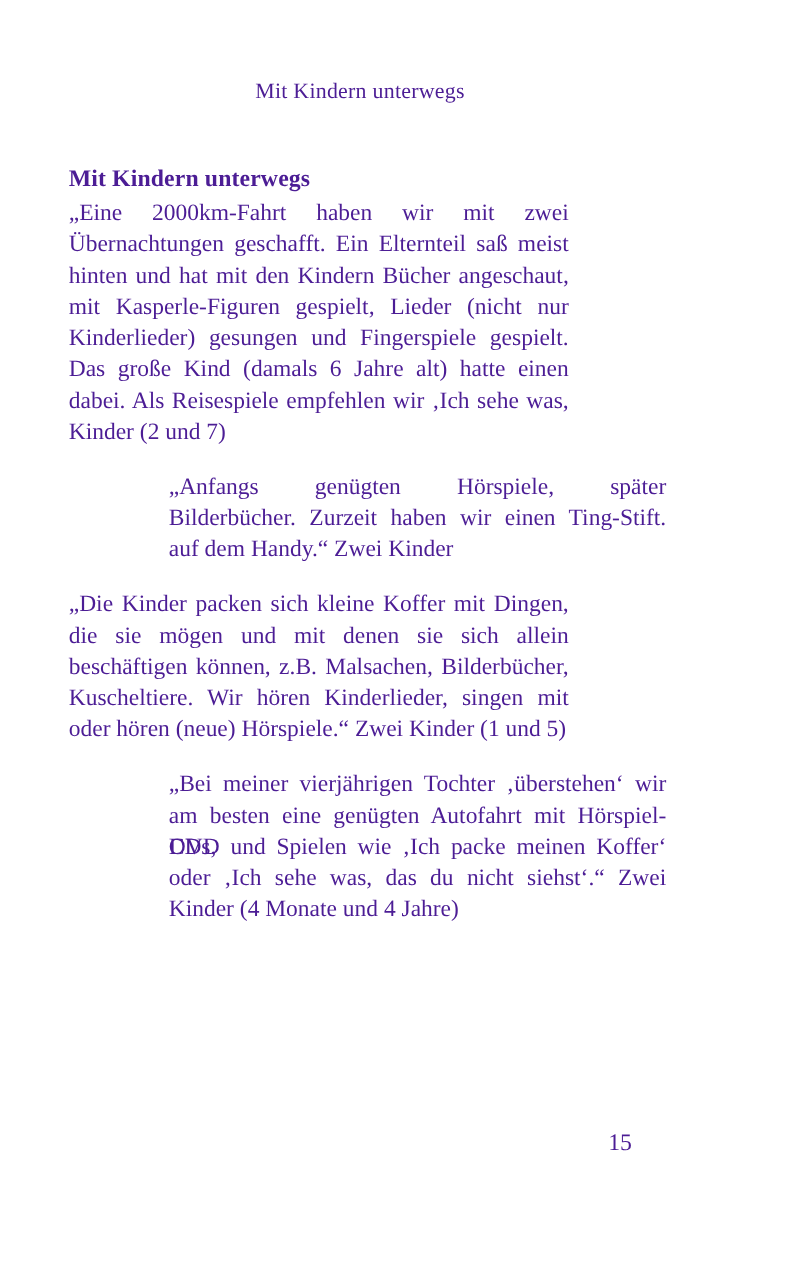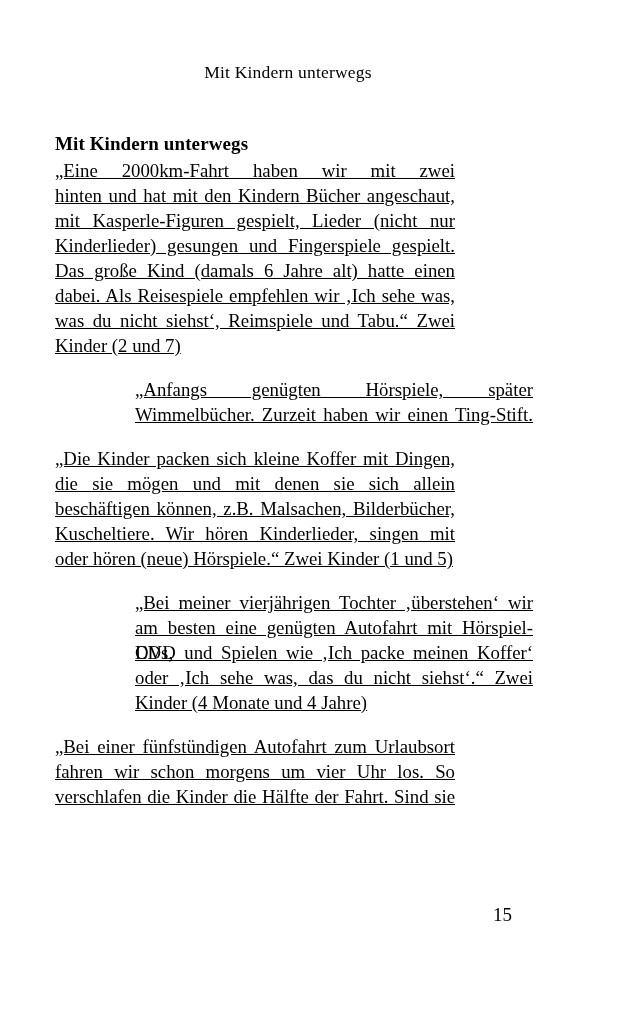--- a/index.html
+++ b/index.html
@@ -7,21 +7,21 @@
     padding: 0;
     background: #ffffff;
   }
   .screen {
     position: relative;
     width: 640px;
     height: 1013px;
     background: #ffffff;
     overflow: hidden;
     font-family: "Liberation Serif", "DejaVu Serif", serif;
-    color: #000000;
+    color: #4c1d95;
   }
   .running-header {
     position: absolute;
     top: 60px;
     left: 43px;
     width: 490px;
     height: 24px;
     line-height: 24px;
     font-size: 17.5px;
     text-align: center;
@@ -36,21 +36,20 @@
   .heading {
     margin: 0 0 2px 0;
     font-size: 19px;
     font-weight: bold;
     line-height: 25px;
     letter-spacing: 0.1px;
   }
   .block {
     margin: 0;
     font-size: 18.8px;
-    text-decoration: underline;
   }
   .block + .block {
     margin-top: 19px;
   }
   .block.quote {
     margin-left: 80px;
     width: 398px;
   }
   .line {
     height: 25px;
@@ -59,67 +58,63 @@
     text-align-last: justify;
     white-space: normal;
     overflow: visible;
   }
   .line.last {
     text-align-last: left;
   }
   .page-number {
     position: absolute;
     top: 902px;
-    left: 493px;
+    left: 476px;
     width: 40px;
     height: 25px;
     line-height: 25px;
     font-size: 19px;
-    text-align: left;
+    text-align: center;
   }
 </style>
 </head>
 <body>
 
 <div class="screen">
   <div class="running-header">Mit Kindern unterwegs</div>
 
   <div class="text-area">
     <h1 class="heading">Mit Kindern unterwegs</h1>
     <div id="blocks">
         <div class="block paragraph">
           <div class="line">„Eine 2000km-Fahrt haben wir mit zwei</div>
+          <div class="line">Übernachtungen geschafft. Ein Elternteil saß meist</div>
           <div class="line">hinten und hat mit den Kindern Bücher angeschaut,</div>
           <div class="line">mit Kasperle-Figuren gespielt, Lieder (nicht nur</div>
           <div class="line">Kinderlieder) gesungen und Fingerspiele gespielt.</div>
           <div class="line">Das große Kind (damals 6 Jahre alt) hatte einen</div>
           <div class="line">dabei. Als Reisespiele empfehlen wir ‚Ich sehe was,</div>
-          <div class="line">was du nicht siehst‘, Reimspiele und Tabu.“ Zwei</div>
           <div class="line last">Kinder (2 und 7)</div>
         </div>
         <div class="block quote">
           <div class="line">„Anfangs genügten Hörspiele, später</div>
-          <div class="line">Wimmelbücher. Zurzeit haben wir einen Ting-Stift.</div>
+          <div class="line">Bilderbücher. Zurzeit haben wir einen Ting-Stift.</div>
+          <div class="line last">auf dem Handy.“ Zwei Kinder</div>
         </div>
         <div class="block paragraph">
           <div class="line">„Die Kinder packen sich kleine Koffer mit Dingen,</div>
           <div class="line">die sie mögen und mit denen sie sich allein</div>
           <div class="line">beschäftigen können, z.B. Malsachen, Bilderbücher,</div>
           <div class="line">Kuscheltiere. Wir hören Kinderlieder, singen mit</div>
           <div class="line last">oder hören (neue) Hörspiele.“ Zwei Kinder (1 und 5)</div>
         </div>
         <div class="block quote">
           <div class="line">„Bei meiner vierjährigen Tochter ‚überstehen‘ wir</div>
           <div class="line">am besten eine genügten Autofahrt mit Hörspiel-CDs,</div>
           <div class="line">DVD und Spielen wie ‚Ich packe meinen Koffer‘</div>
           <div class="line">oder ‚Ich sehe was, das du nicht siehst‘.“ Zwei</div>
           <div class="line last">Kinder (4 Monate und 4 Jahre)</div>
         </div>
-        <div class="block paragraph">
-          <div class="line">„Bei einer fünfstündigen Autofahrt zum Urlaubsort</div>
-          <div class="line">fahren wir schon morgens um vier Uhr los. So</div>
-          <div class="line">verschlafen die Kinder die Hälfte der Fahrt. Sind sie</div>
-        </div>
       </div>
   </div>
 
   <div class="page-number">15</div>
 </div>
 
 </body></html>

